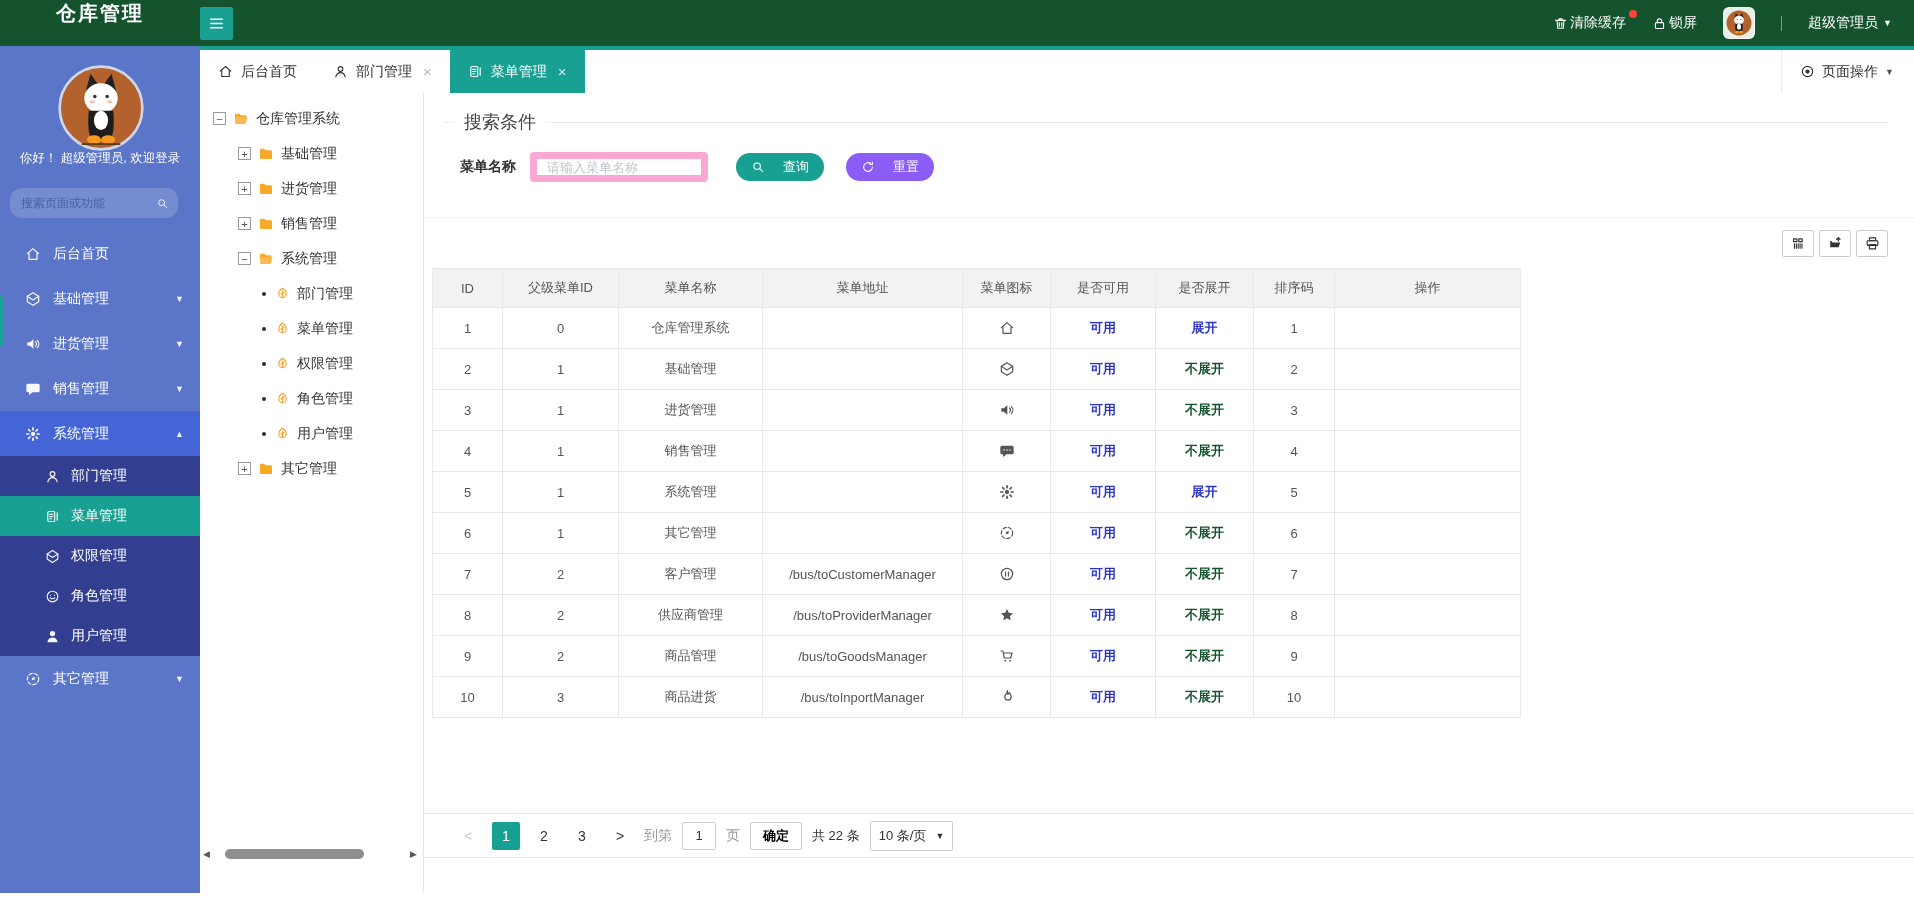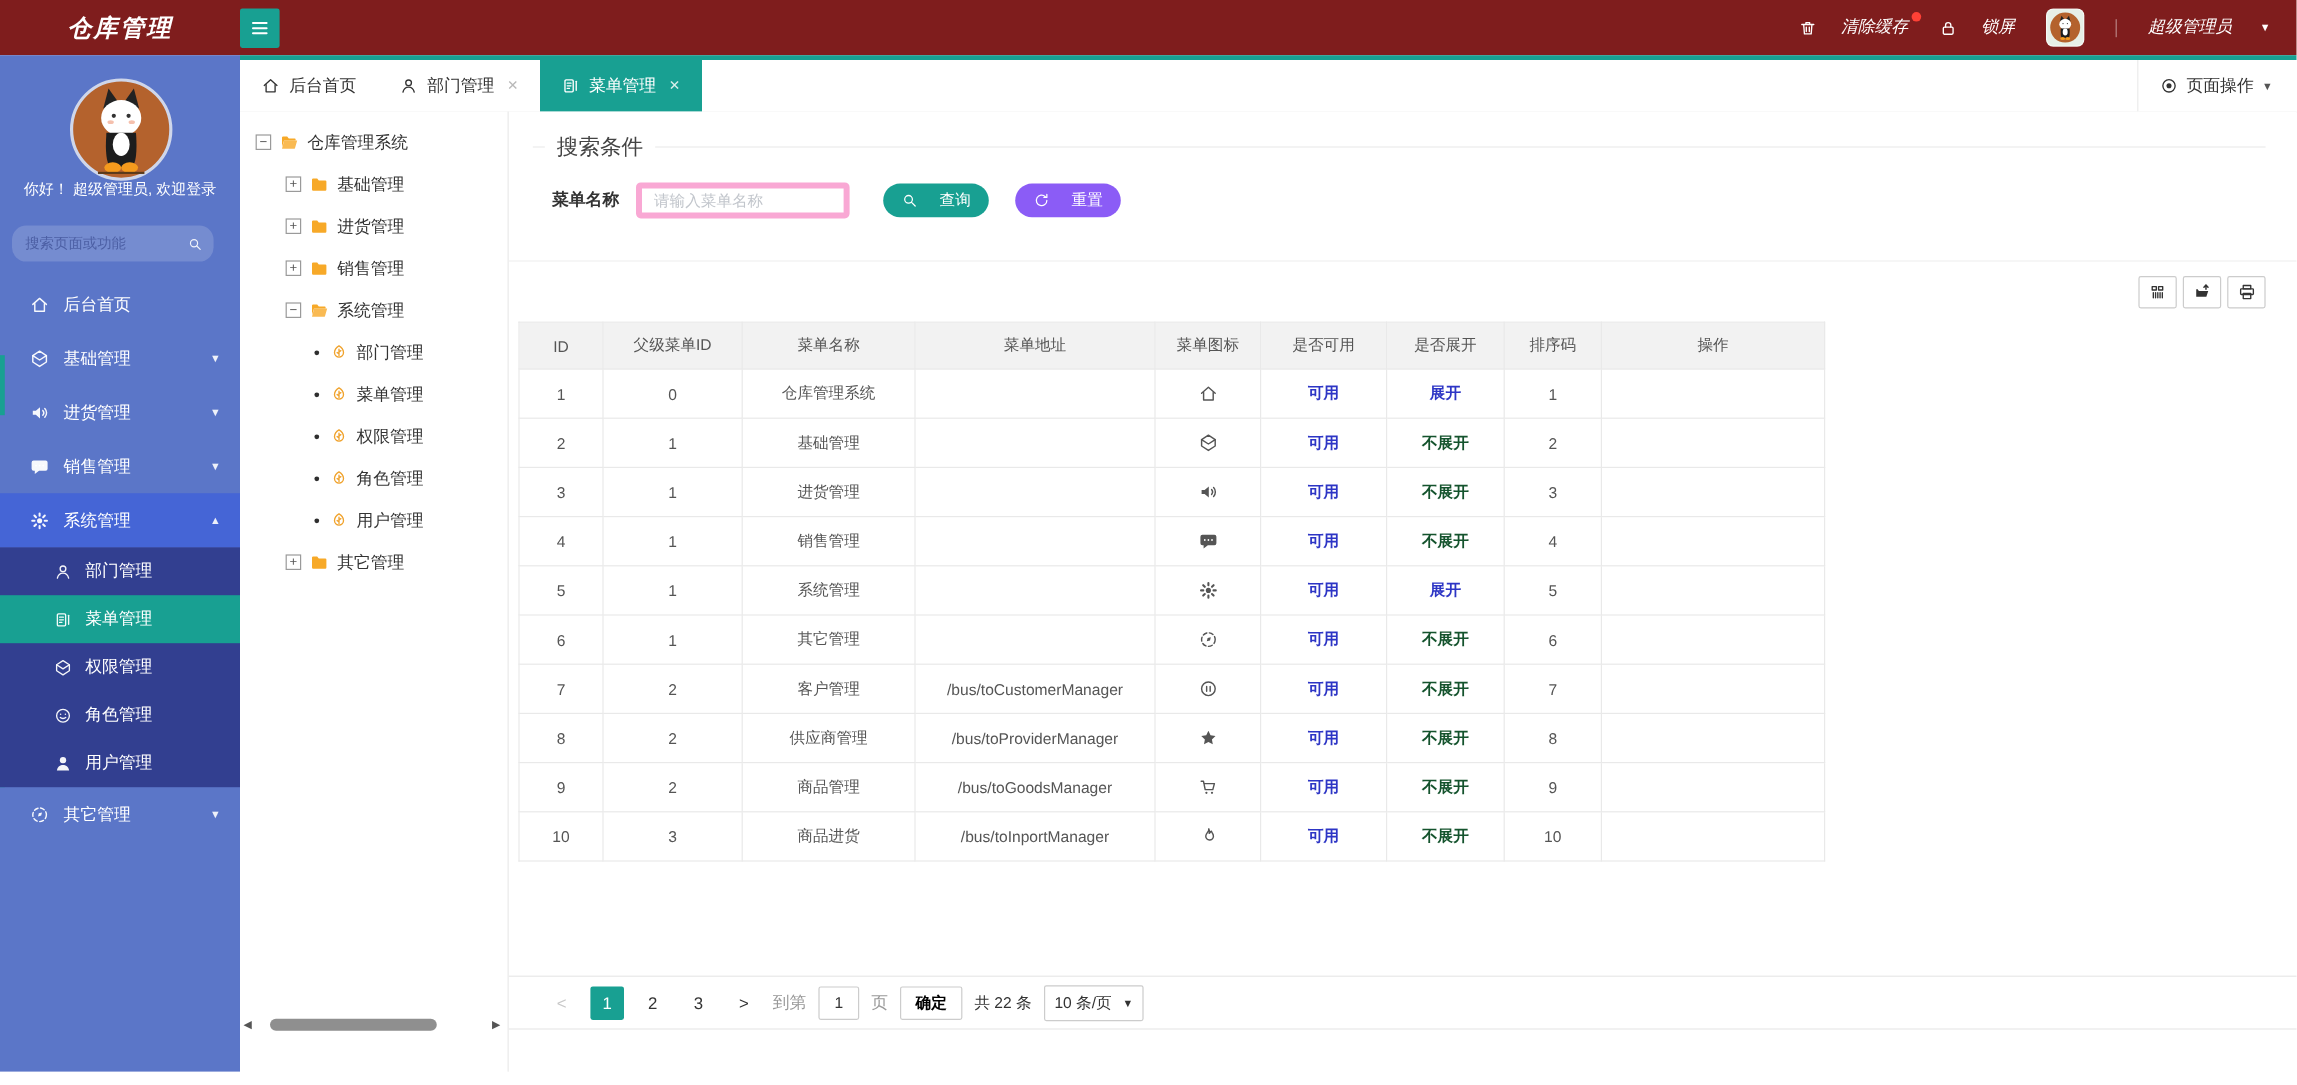--- a/index.html
+++ b/index.html
@@ -1,23 +1,23 @@
 <!DOCTYPE html>
 <html><head>
 <meta charset="utf-8">
 <style>
   html,body{margin:0;padding:0;background:#fff;font-family:"Liberation Sans","DejaVu Sans",sans-serif;}
   .page{position:relative;width:1914px;height:904px;overflow:hidden;background:#fff;}
 
   
-  .topbar{position:absolute;left:0;top:0;right:0;height:46px;background:#7f1d1d;color:#fff;display:flex;align-items:center;font-style:italic;}
+  .topbar{position:absolute;left:0;top:0;right:0;height:46px;background:#14532d;color:#fff;display:flex;}
   .logo{width:200px;text-align:center;font-size:20px;font-weight:bold;letter-spacing:2px;}
   .hamburger{position:absolute;left:200px;top:7px;width:33px;height:33px;background:#18a092;border:none;border-radius:2px;color:#fff;display:flex;align-items:center;justify-content:center;cursor:pointer;font-size:17px;}
   .topbar-right{position:absolute;right:22px;top:0;height:46px;display:flex;align-items:center;gap:26px;font-size:14px;}
-  .tb-item{display:flex;align-items:center;gap:20px;position:relative;cursor:pointer;color:#fff;}
+  .tb-item{display:flex;align-items:center;gap:2px;position:relative;cursor:pointer;color:#fff;}
   .tb-item .i{font-size:15px;display:flex;}
   .notif-dot{position:absolute;top:-4px;right:-11px;width:8px;height:8px;border-radius:50%;background:#ff4136;}
   .tb-sep{width:1px;height:15px;background:rgba(255,255,255,.45);}
   .tb-avatar{width:30px;height:30px;border-radius:6px;overflow:hidden;background:#e7efe7;border:1px solid rgba(255,255,255,.6);display:flex;align-items:center;justify-content:center;cursor:pointer;}
   .caret-sm{font-size:9px;margin-left:3px;}
 
   .teal-line{position:absolute;left:200px;top:46px;right:0;height:4px;background:#18a092;}
 
   
   .sidebar{position:absolute;left:0;top:46px;width:200px;height:847px;background:#5b76c8;color:#fff;}
@@ -65,21 +65,21 @@
   .hscroll{position:absolute;left:3px;right:6px;bottom:33px;height:12px;display:flex;align-items:center;gap:3px;}
   .hs-arrow{font-size:9px;color:#555;cursor:pointer;line-height:1;}
   .hs-track{flex:1;height:10px;position:relative;}
   .hs-thumb{position:absolute;left:6%;top:0;width:72%;height:10px;border-radius:5px;background:#8f8f8f;cursor:grab;}
 
   .content{position:absolute;left:224px;top:43px;right:0;bottom:11px;background:#fff;}
   .field-line{position:absolute;top:29px;left:20px;right:26px;height:1px;background:#ececec;}
   .legend{position:absolute;top:17px;left:30px;background:#fff;padding:0 10px;font-size:18px;color:#444;}
   .sform{position:absolute;top:58px;left:36px;height:32px;display:flex;align-items:center;}
   .flabel{font-size:14px;color:#333;font-weight:600;margin-right:14px;}
-  .sform input{width:178px;height:30px;box-sizing:border-box;border:5px solid #f9a8d4;border-radius:4px;padding:0 10px;font-size:13px;color:#333;outline:none;}
+  .sform input{width:178px;height:30px;box-sizing:border-box;border:7px solid #f9a8d4;border-radius:4px;padding:0 10px;font-size:13px;color:#333;outline:none;}
   .sform input::placeholder{color:#c2c6cc;}
   .btn{height:28px;border:none;border-radius:14px;color:#fff;font-size:13px;display:flex;align-items:center;gap:18px;padding:0 15px;cursor:pointer;font-family:inherit;}
   .btn .i{font-size:14px;display:flex;}
   .btn.query{background:#18a092;margin-left:28px;}
   .btn.reset{background:#8b5cf6;margin-left:22px;}
   .hdivider{position:absolute;top:124px;left:0;right:0;height:1px;background:#f0f0f0;}
   .tools{position:absolute;top:137px;right:26px;display:flex;gap:5px;}
   .toolbtn{width:32px;height:27px;border:1px solid #ccc;border-radius:2px;background:#fff;display:flex;align-items:center;justify-content:center;font-size:15px;color:#333;cursor:pointer;}
 
   table.grid{position:absolute;top:175px;left:8px;border-collapse:collapse;table-layout:fixed;}

